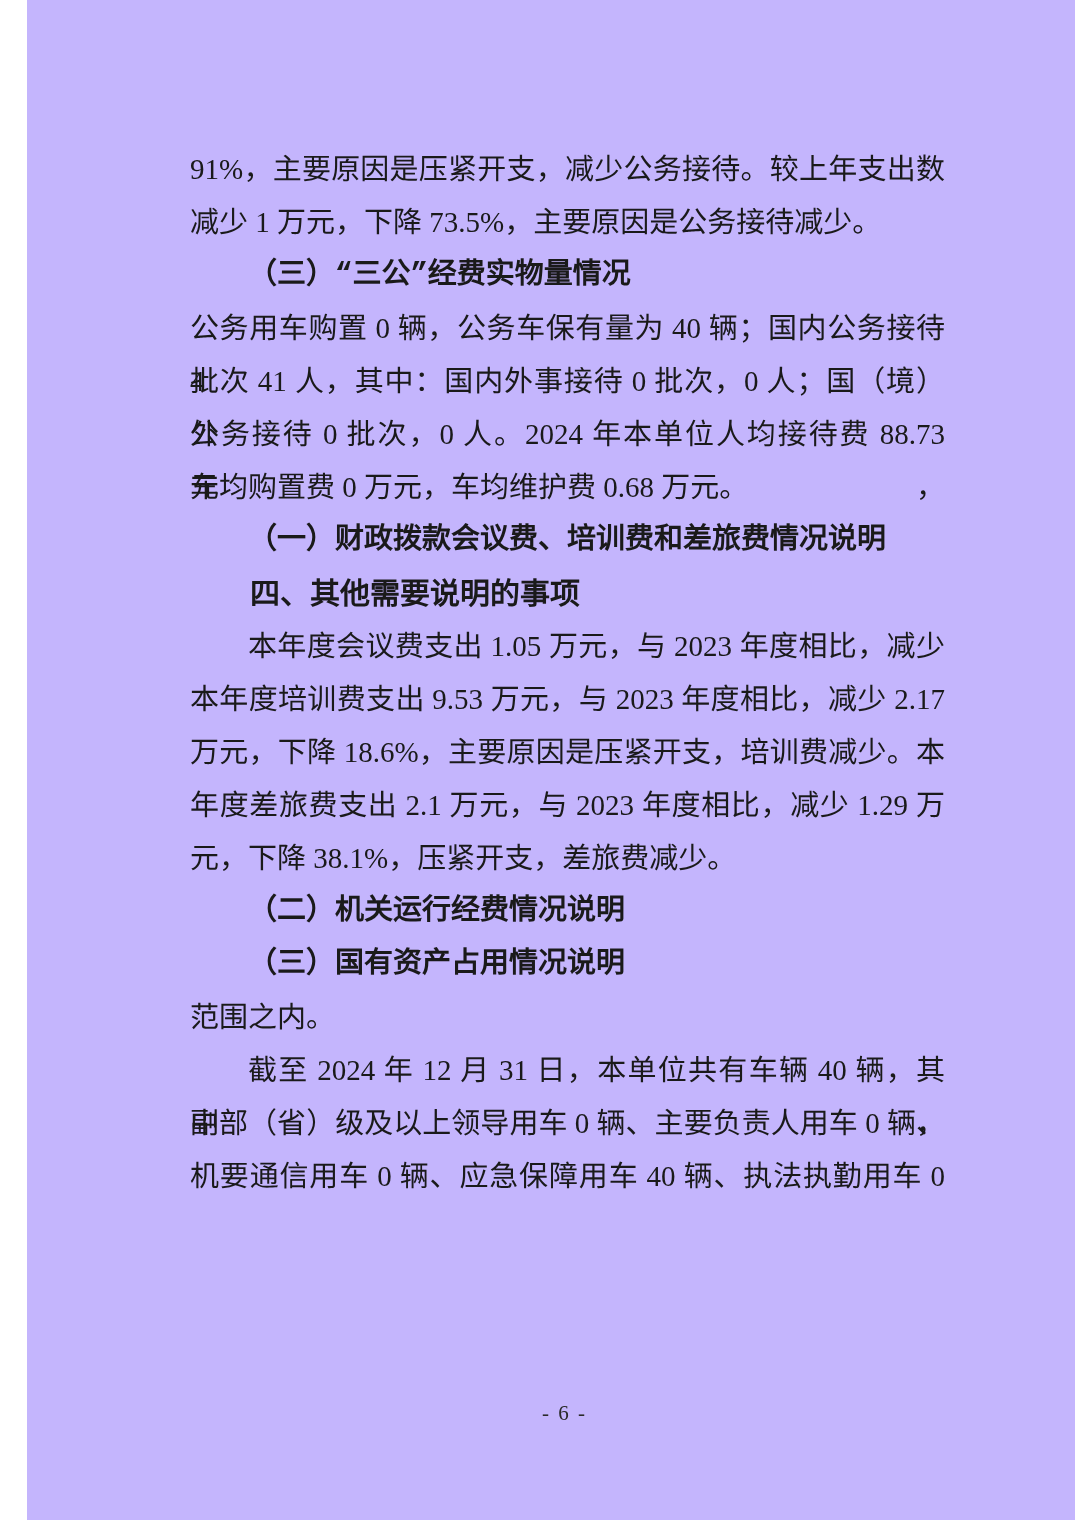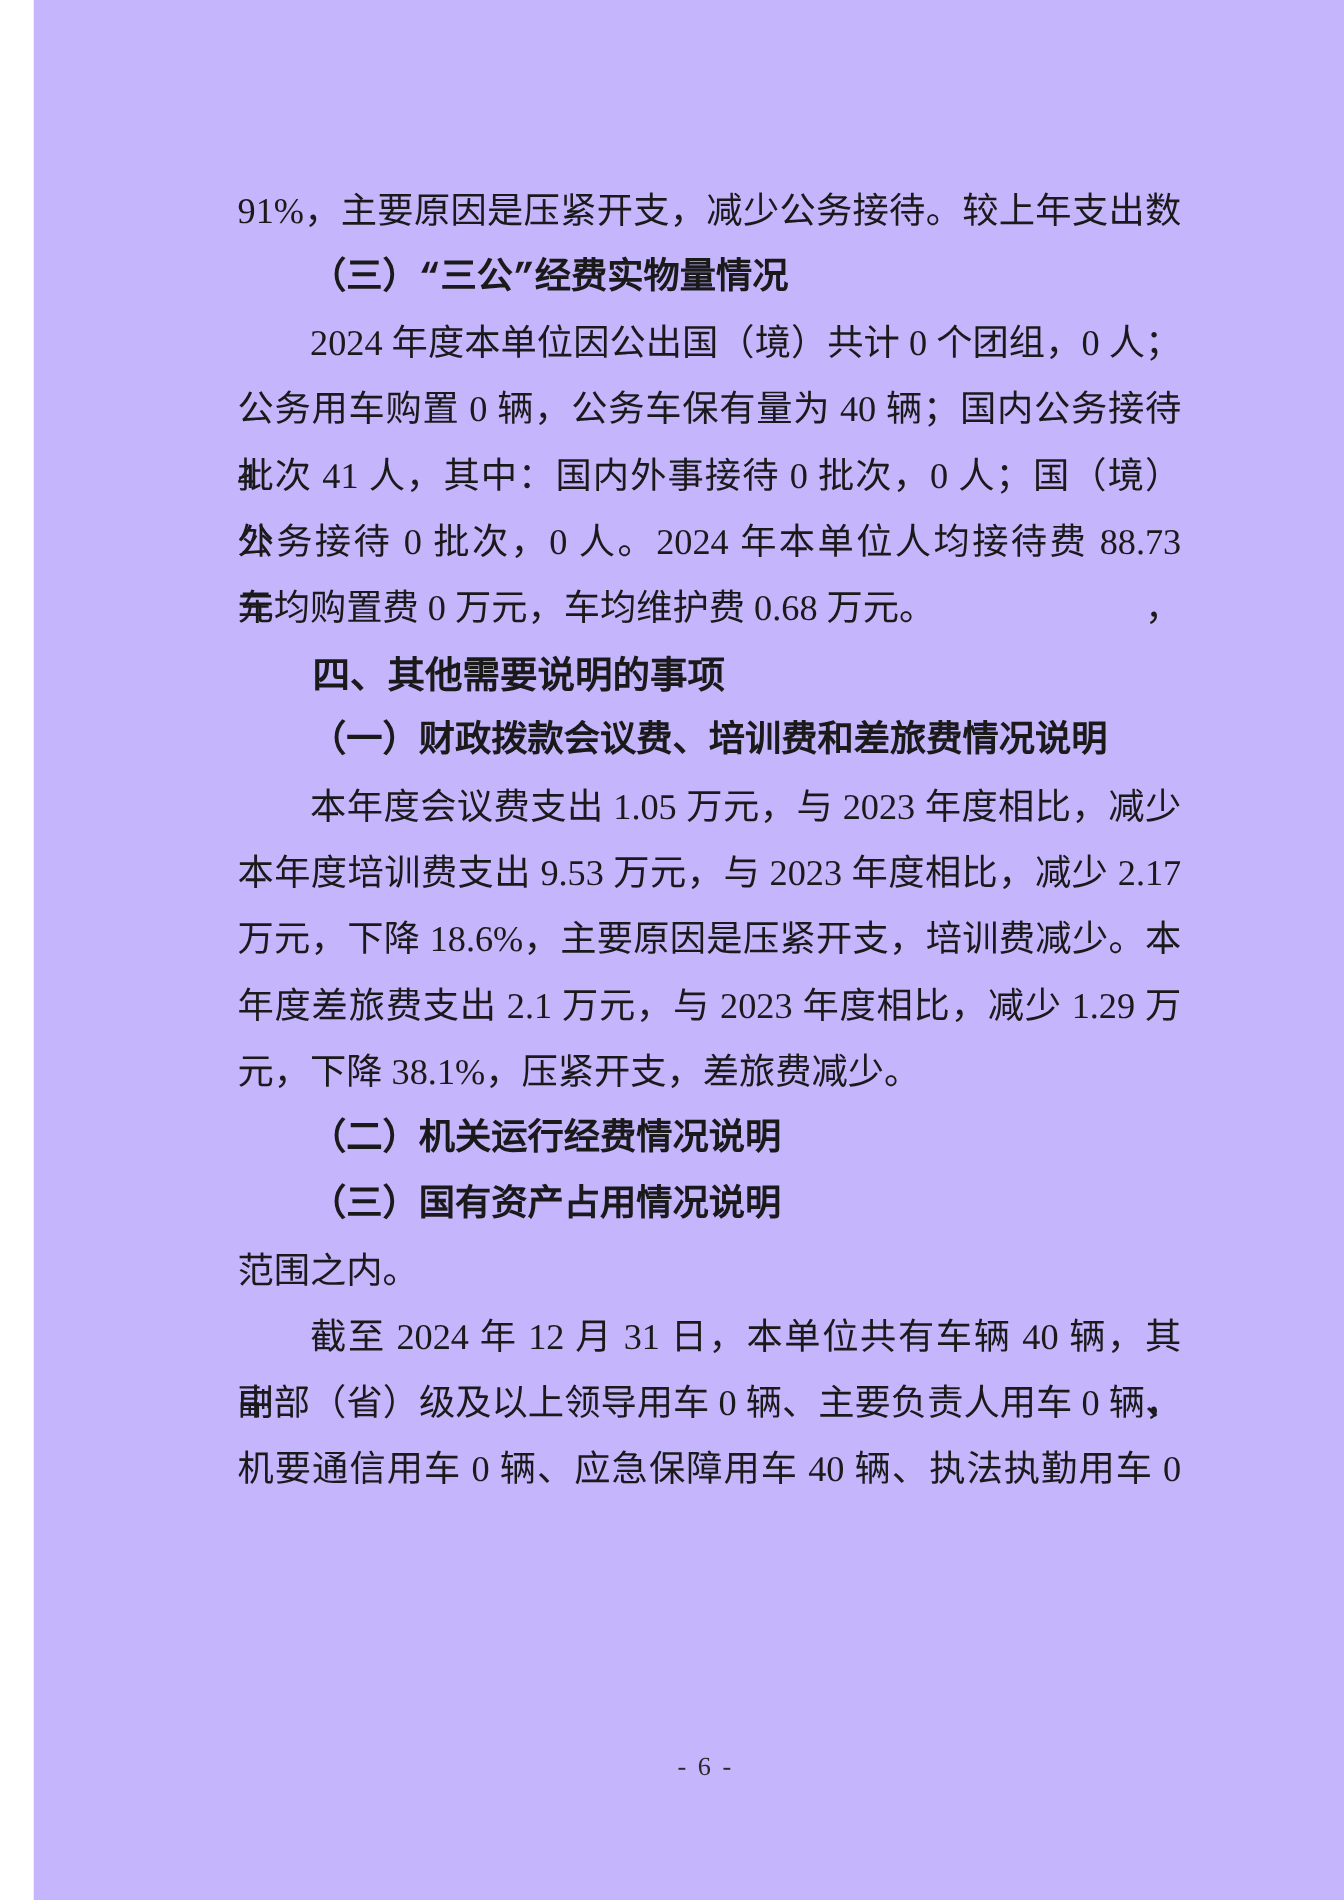--- a/index.html
+++ b/index.html
@@ -58,28 +58,28 @@
     color: #2a2a2a;
     letter-spacing: 2px;
   }
 </style>
 </head>
 <body>
 
 <div class="page">
   <div class="content">
       <div class="line body justify">91%，主要原因是压紧开支，减少公务接待。较上年支出数</div>
+      <div class="line body">减少 1 万元，下降 73.5%，主要原因是公务接待减少。</div>
       <div class="line heading-kai indent">（三）“三公”经费实物量情况</div>
-      <div class="line body indent justify">2024 年度本单位因公出国（境）共计 0 个团组，0 人；</div>
       <div class="line body justify">公务用车购置 0 辆，公务车保有量为 40 辆；国内公务接待 4</div>
       <div class="line body justify">批次 41 人，其中：国内外事接待 0 批次，0 人；国（境）外</div>
       <div class="line body justify">公务接待 0 批次，0 人。2024 年本单位人均接待费 88.73 元，</div>
       <div class="line body">车均购置费 0 万元，车均维护费 0.68 万元。</div>
+      <div class="line heading-kai indent">（一）财政拨款会议费、培训费和差旅费情况说明</div>
       <div class="line heading-hei indent">四、其他需要说明的事项</div>
-      <div class="line heading-kai indent">（一）财政拨款会议费、培训费和差旅费情况说明</div>
       <div class="line body indent justify">本年度会议费支出 1.05 万元，与 2023 年度相比，减少</div>
       <div class="line body justify">本年度培训费支出 9.53 万元，与 2023 年度相比，减少 2.17</div>
       <div class="line body justify">万元，下降 18.6%，主要原因是压紧开支，培训费减少。本</div>
       <div class="line body justify">年度差旅费支出 2.1 万元，与 2023 年度相比，减少 1.29 万</div>
       <div class="line body">元，下降 38.1%，压紧开支，差旅费减少。</div>
       <div class="line heading-kai indent">（二）机关运行经费情况说明</div>
       <div class="line heading-kai indent">（三）国有资产占用情况说明</div>
       <div class="line body">范围之内。</div>
       <div class="line body indent justify">截至 2024 年 12 月 31 日，本单位共有车辆 40 辆，其中，</div>
       <div class="line body justify">副部（省）级及以上领导用车 0 辆、主要负责人用车 0 辆、</div>

